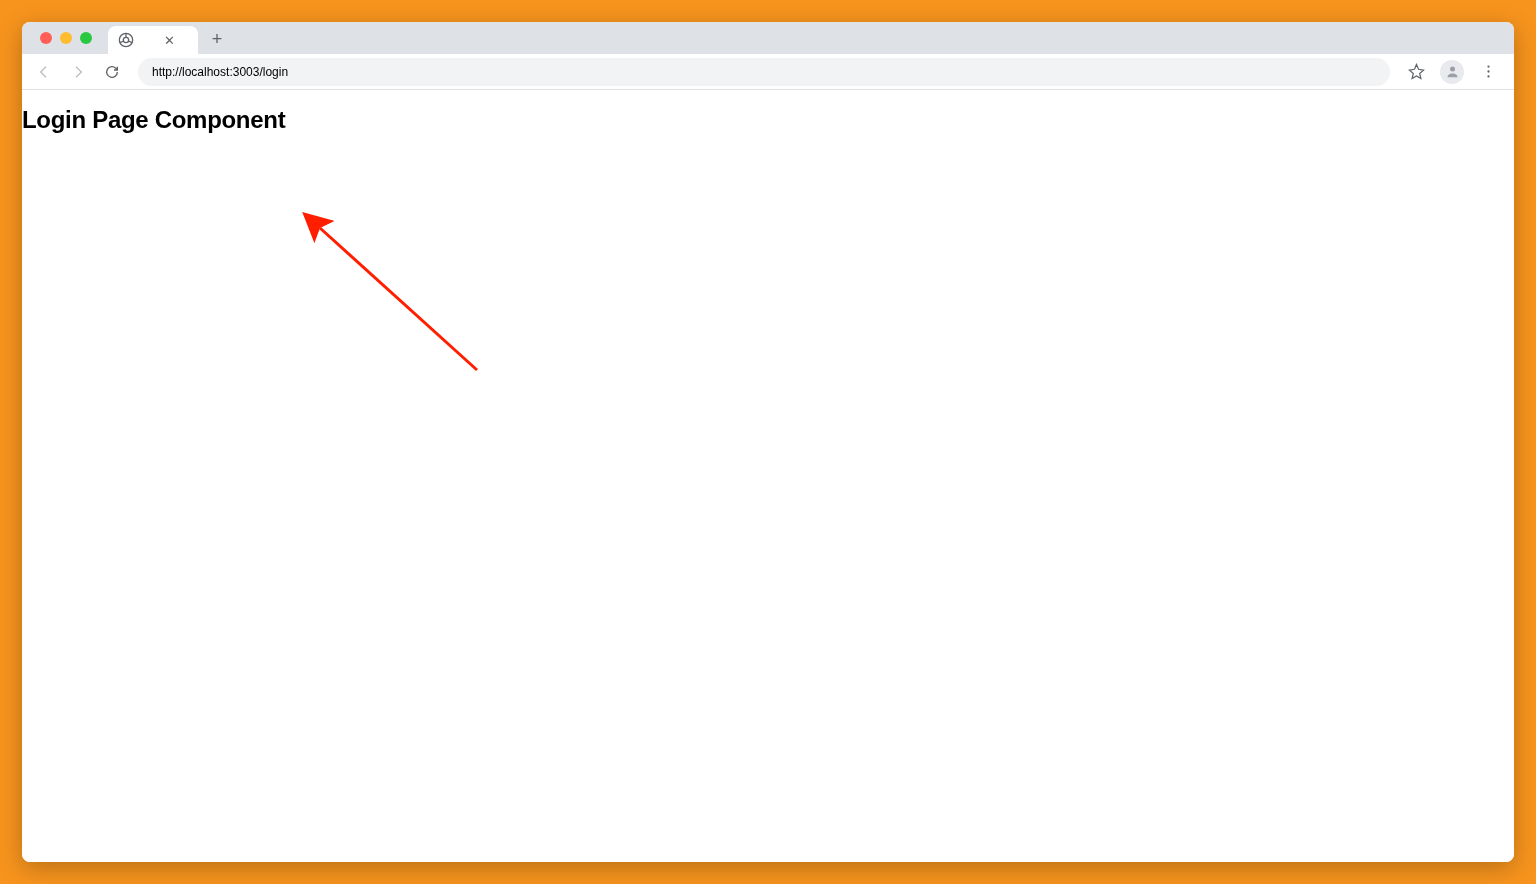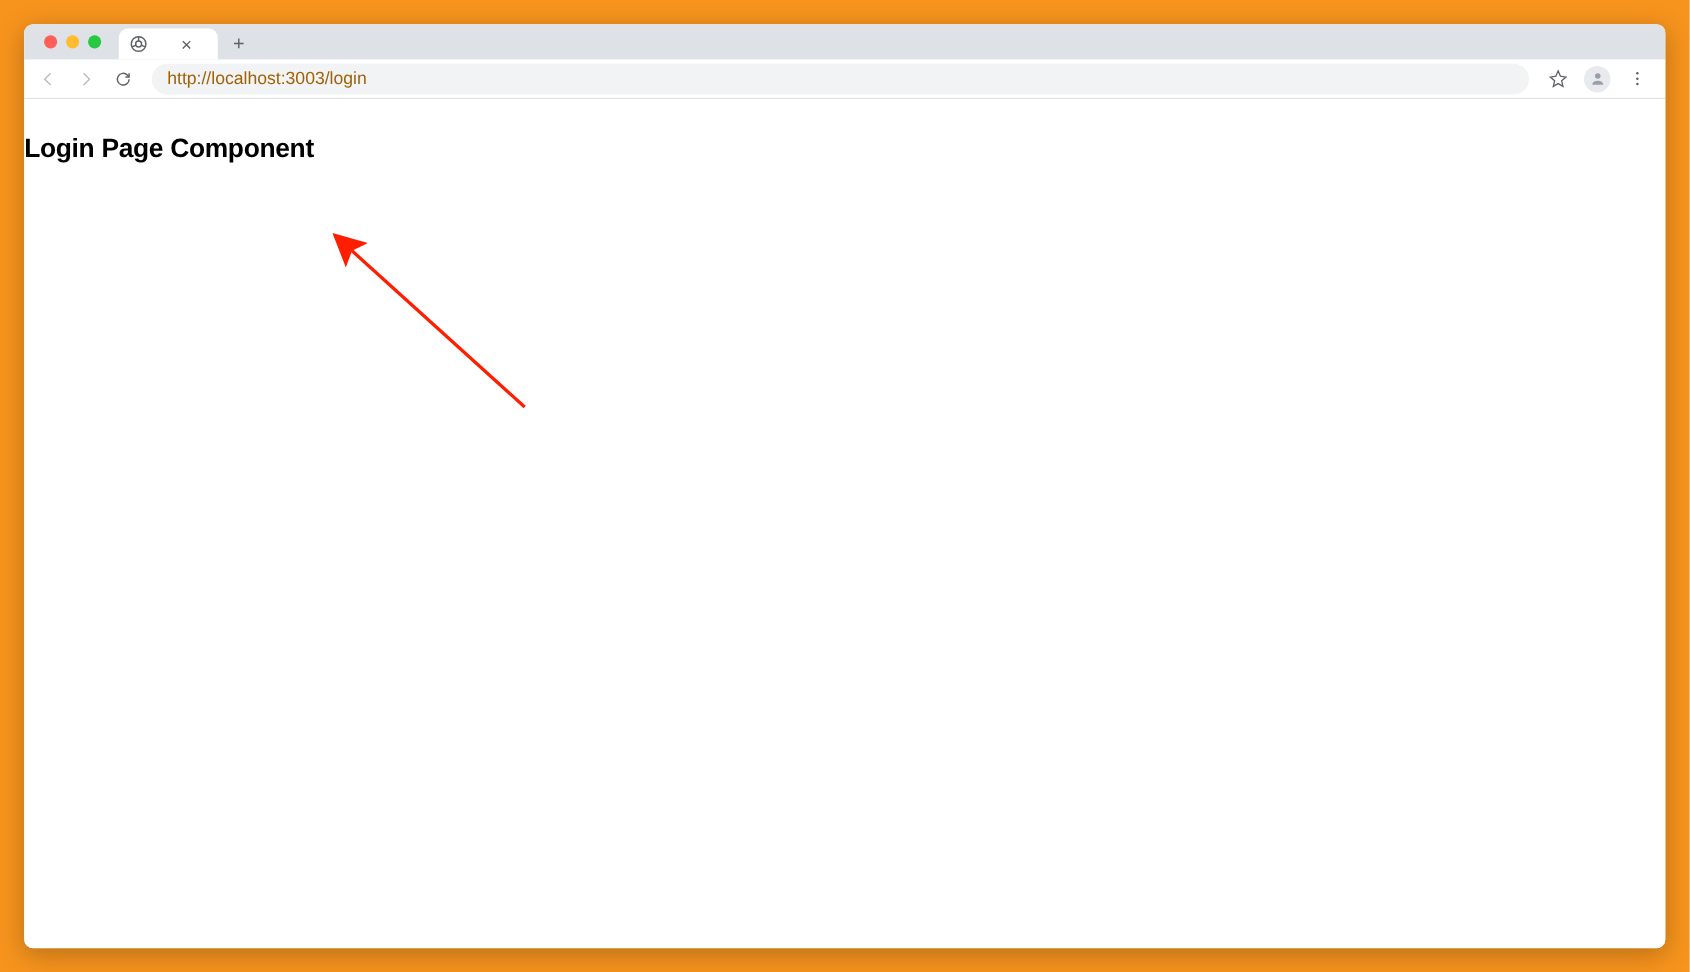--- a/index.html
+++ b/index.html
@@ -128,22 +128,22 @@
       background: #f1f3f4;
       border-radius: 14px;
       display: flex;
       align-items: center;
       padding: 0 14px;
       margin: 0 6px;
     }
 
     .address-text {
       flex: 1;
-      font-size: 16px;
-      color: #a16207;
+      font-size: 12px;
+      color: #000000;
       border: none;
       background: transparent;
       outline: none;
     }
 
     .toolbar-right {
       display: flex;
       align-items: center;
       gap: 8px;
       padding-right: 4px;
@@ -176,21 +176,21 @@
     .page-content {
       flex: 1;
       background: #fff;
       position: relative;
     }
 
     .page-heading {
       font-size: 24px;
       font-weight: 700;
       color: #000;
-      margin: 32px 0 0 0;
+      margin: 16px 0 0 0;
       letter-spacing: -0.3px;
     }
 
     
     .annotation-arrow {
       position: absolute;
       top: 120px;
       left: 280px;
       pointer-events: none;
     }

